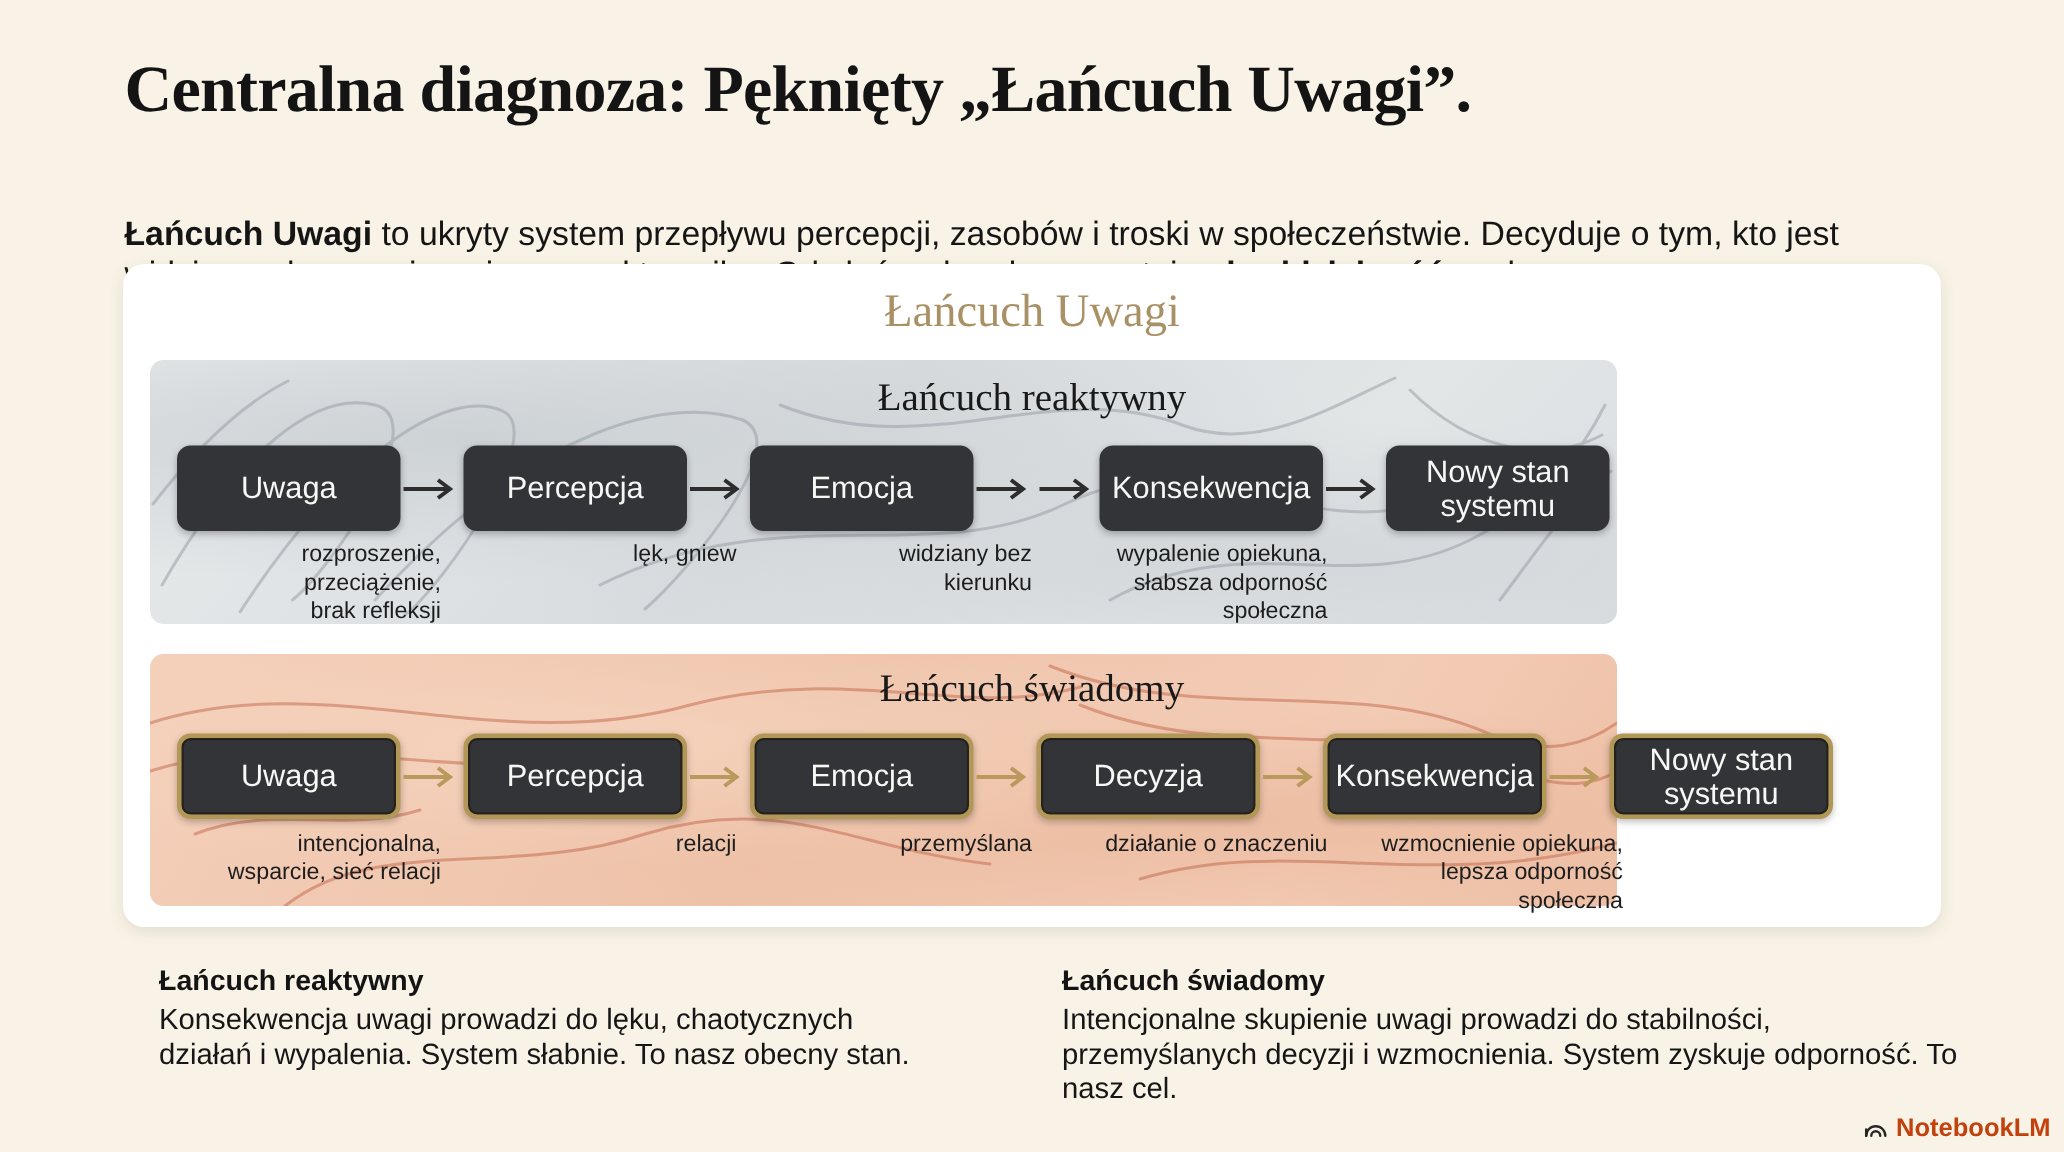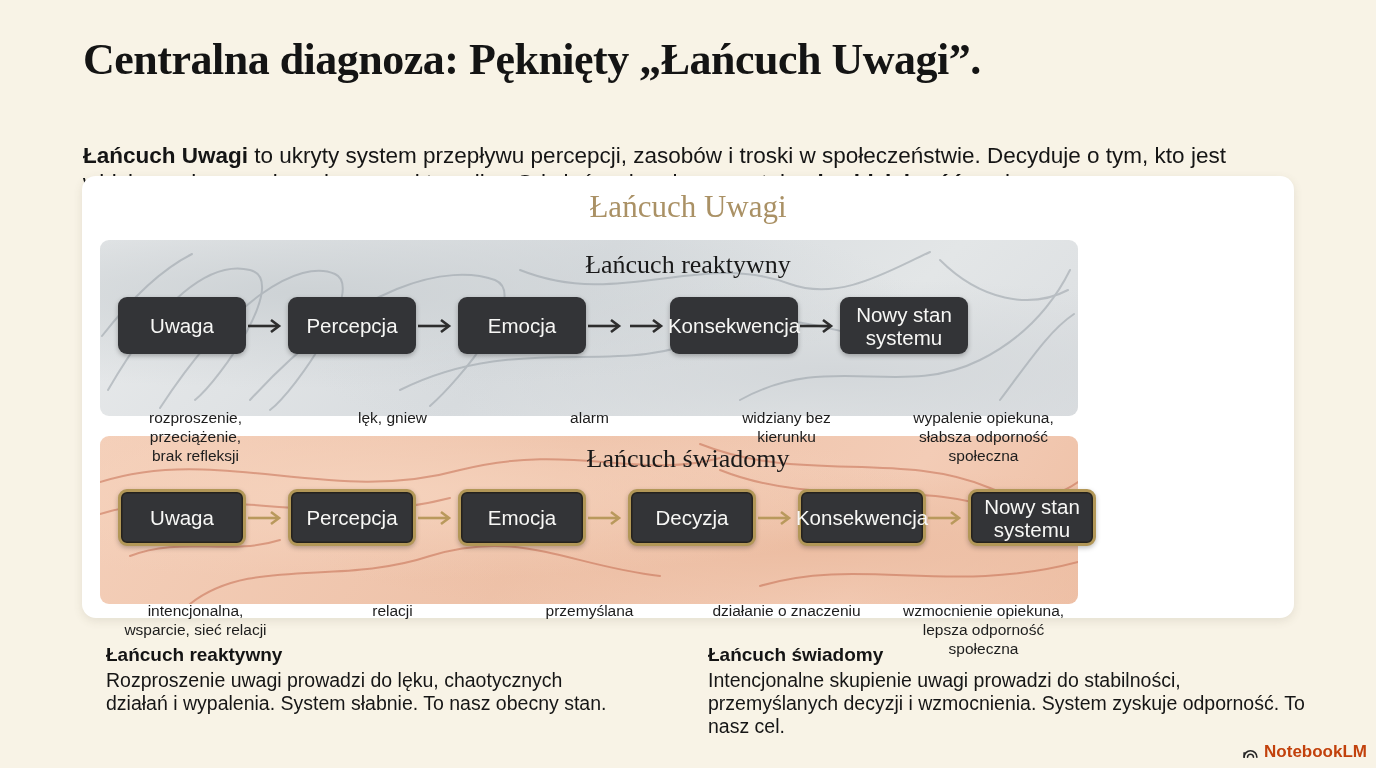--- a/index.html
+++ b/index.html
@@ -56,40 +56,40 @@
     position:absolute; left:0; width:1212px; text-align:center;
     font-family:"Liberation Serif", serif; font-size:26px; font-weight:400; color:#191919;
   }
   .rt1 { top:74px; }
   .rt2 { top:268px; }
 
   .chain { position:absolute; left:36px; display:flex; align-items:center; }
   .chain-reactive { top:121px; }
   .chain-conscious { top:313px; }
   .node {
-    width:128px; height:57px; background:#333437; border-radius:9px;
+    width:149px; height:57px; background:#333437; border-radius:9px;
     color:#f7f7f5; display:flex; align-items:center; justify-content:center;
     text-align:center; font-size:20.5px; line-height:23px; padding:18px 8px;
     box-shadow:0 2px 5px rgba(0,0,0,.28);
   }
   .chain-conscious .node {
     border:3px solid #b29757;
     box-shadow:0 2px 5px rgba(0,0,0,.25), inset 0 0 0 1.5px rgba(25,20,8,.55);
   }
   .arrow { width:42px; display:flex; align-items:center; justify-content:center; }
 
   .captions {
     position:absolute; left:15px; display:grid;
     grid-template-columns:repeat(6, 197px);
   }
   .cap1 { top:184px; }
   .cap2 { top:377px; }
   .caption {
-    text-align:center; font-size:15.5px; line-height:19px;
-    white-space:pre-line; color:#1d1d1d;margin-top:48px;
+    text-align:right; font-size:15.5px; line-height:19px;
+    white-space:pre-line; color:#1d1d1d;
   }
 
   .summary { position:absolute; top:644px; }
   .summary-left  { left:106px; width:520px; }
   .summary-right { left:708px; width:600px; }
   .summary h3 { font-size:19px; font-weight:700; margin-bottom:3px; color:#141414; }
   .summary p  { font-size:19.5px; line-height:23px; color:#161616; }
 
   .footer {
     position:absolute; right:9px; top:742px;
@@ -179,21 +179,20 @@
           </svg>
         </span>
       <div class="node">Nowy stan systemu</div>
     </div>
 
     <div class="captions cap1">
       <div class="caption">rozproszenie,
 przeciążenie,
 brak refleksji</div>
       <div class="caption">lęk, gniew</div>
-      <div class="caption">alarm</div>
       <div class="caption">widziany bez
 kierunku</div>
       <div class="caption">wypalenie opiekuna,
 słabsza odporność
 społeczna</div>
       <div class="caption"></div>
     </div>
 
     <div class="chain chain-conscious">
       <div class="node">Uwaga</div>
@@ -243,21 +242,21 @@
       <div class="caption">wzmocnienie opiekuna,
 lepsza odporność
 społeczna</div>
       <div class="caption"></div>
     </div>
 
   </section>
 
   <div class="summary summary-left">
     <h3>Łańcuch reaktywny</h3>
-    <p>Rozproszenie uwagi prowadzi do lęku, chaotycznych działań i wypalenia. System słabnie. To nasz obecny stan.</p>
+    <p>Konsekwencja uwagi prowadzi do lęku, chaotycznych działań i wypalenia. System słabnie. To nasz obecny stan.</p>
   </div>
 
   <div class="summary summary-right">
     <h3>Łańcuch świadomy</h3>
     <p>Intencjonalne skupienie uwagi prowadzi do stabilności, przemyślanych decyzji i wzmocnienia. System zyskuje odporność. To nasz cel.</p>
   </div>
 
   <div class="footer">
     <svg width="17" height="15" viewBox="0 0 20 16" fill="none" stroke="#262626" stroke-width="1.9" stroke-linecap="round">
       <path d="M2.5 13.5 A 7.5 7.5 0 0 1 17.5 13.5"></path>

